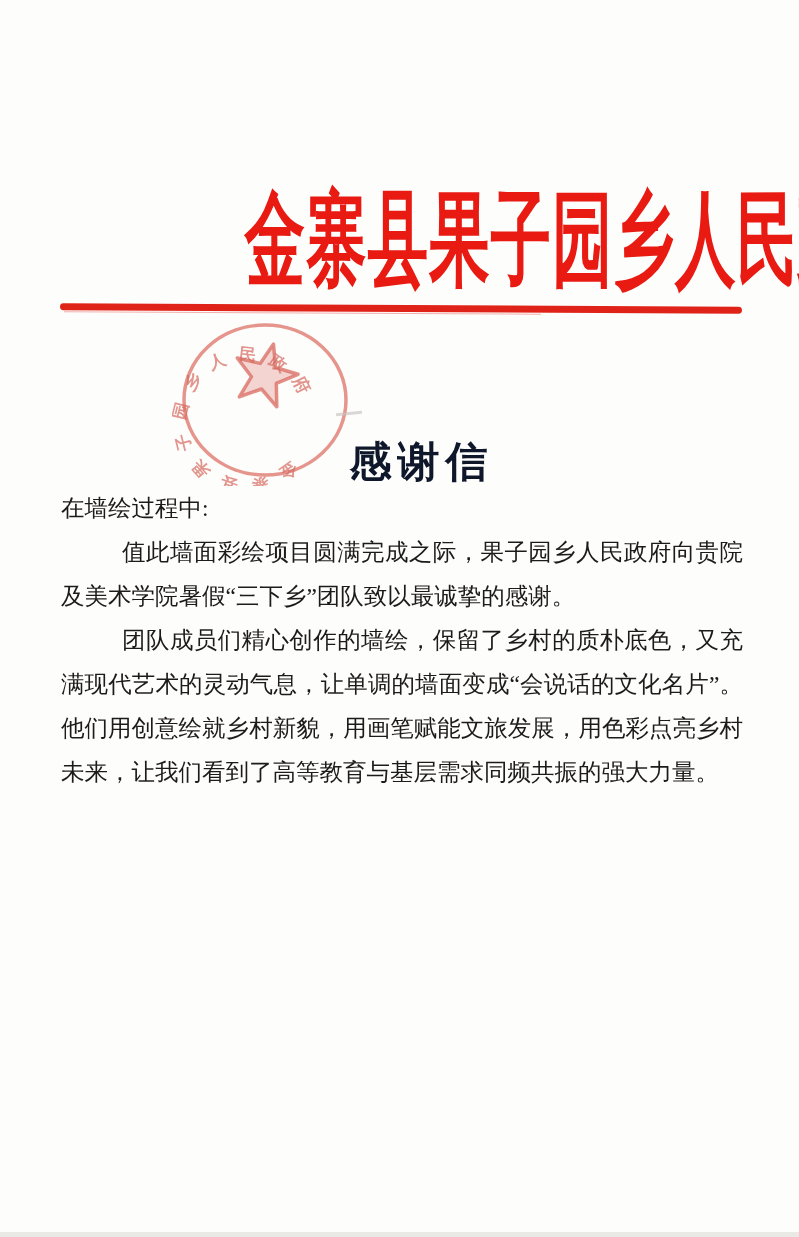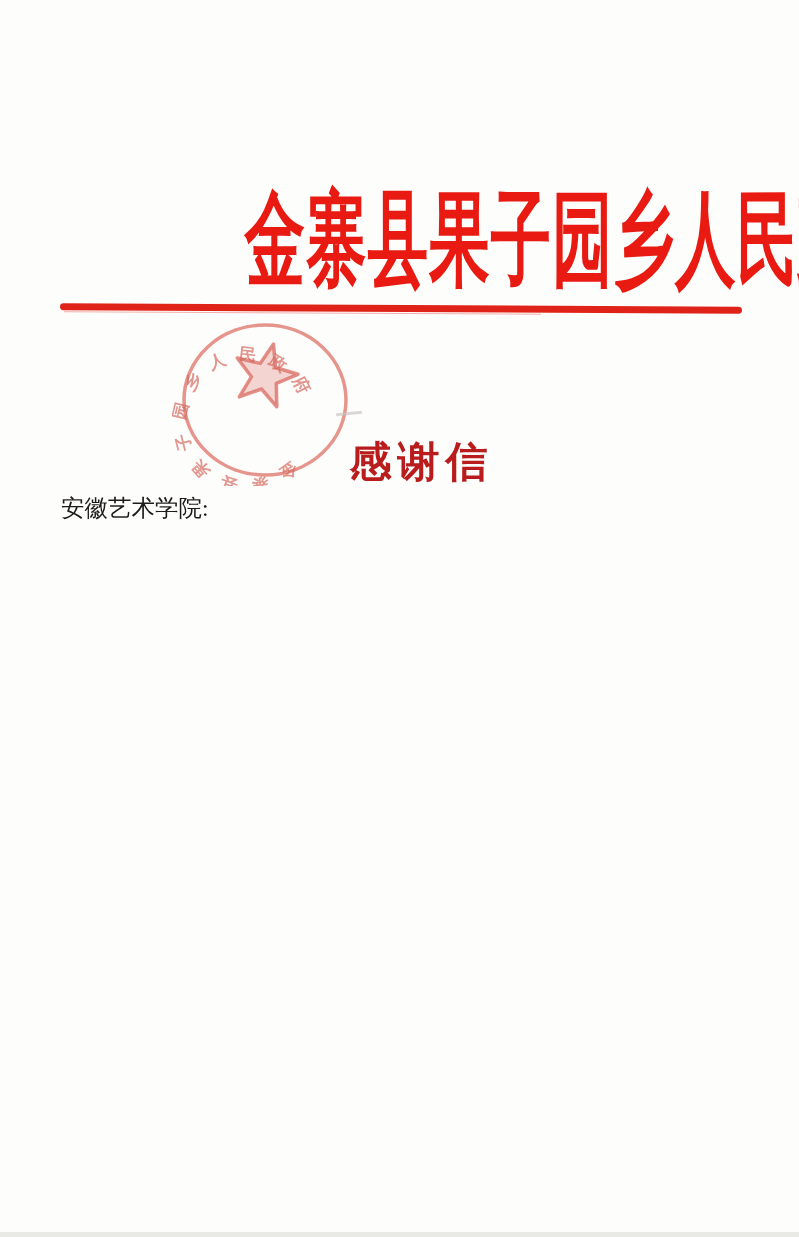--- a/index.html
+++ b/index.html
@@ -50,21 +50,21 @@
     filter:blur(0.4px);
     opacity:.82;
   }
   
   .letter-title{
     position:absolute;top:406px;left:0;width:100%;
     text-align:center;
     padding-left:44px;
     font-size:42px;font-weight:bold;
     letter-spacing:6px;
-    color:#b91c1c;
+    color:#0f172a;
     font-family:"Liberation Serif","DejaVu Serif",serif;
   }
   .smudge{
     position:absolute;left:336px;top:412px;
     width:26px;height:3px;background:#c8c3be;
     opacity:.65;transform:rotate(-5deg);
   }
   
   .body-text{
     position:absolute;top:486px;left:61px;width:682px;
@@ -106,17 +106,19 @@
         </text>
       </g>
     </svg>
   </div>
 
   <div class="smudge"></div>
 
   <h1 class="letter-title">感谢信</h1>
 
   <main class="body-text">
-    <p class="salutation">安徽艺术学院:</p>
+    <p class="salutation">在墙绘过程中:</p>
+    <p class="para">值此墙面彩绘项目圆满完成之际，果子园乡人民政府向贵院及美术学院暑假“三下乡”团队致以最诚挚的感谢。</p>
+    <p class="para">团队成员们精心创作的墙绘，保留了乡村的质朴底色，又充满现代艺术的灵动气息，让单调的墙面变成“会说话的文化名片”。他们用创意绘就乡村新貌，用画笔赋能文旅发展，用色彩点亮乡村未来，让我们看到了高等教育与基层需求同频共振的强大力量。</p>
   </main>
 
   <div class="scan-edge"></div>
 </div>
 
 </body></html>

